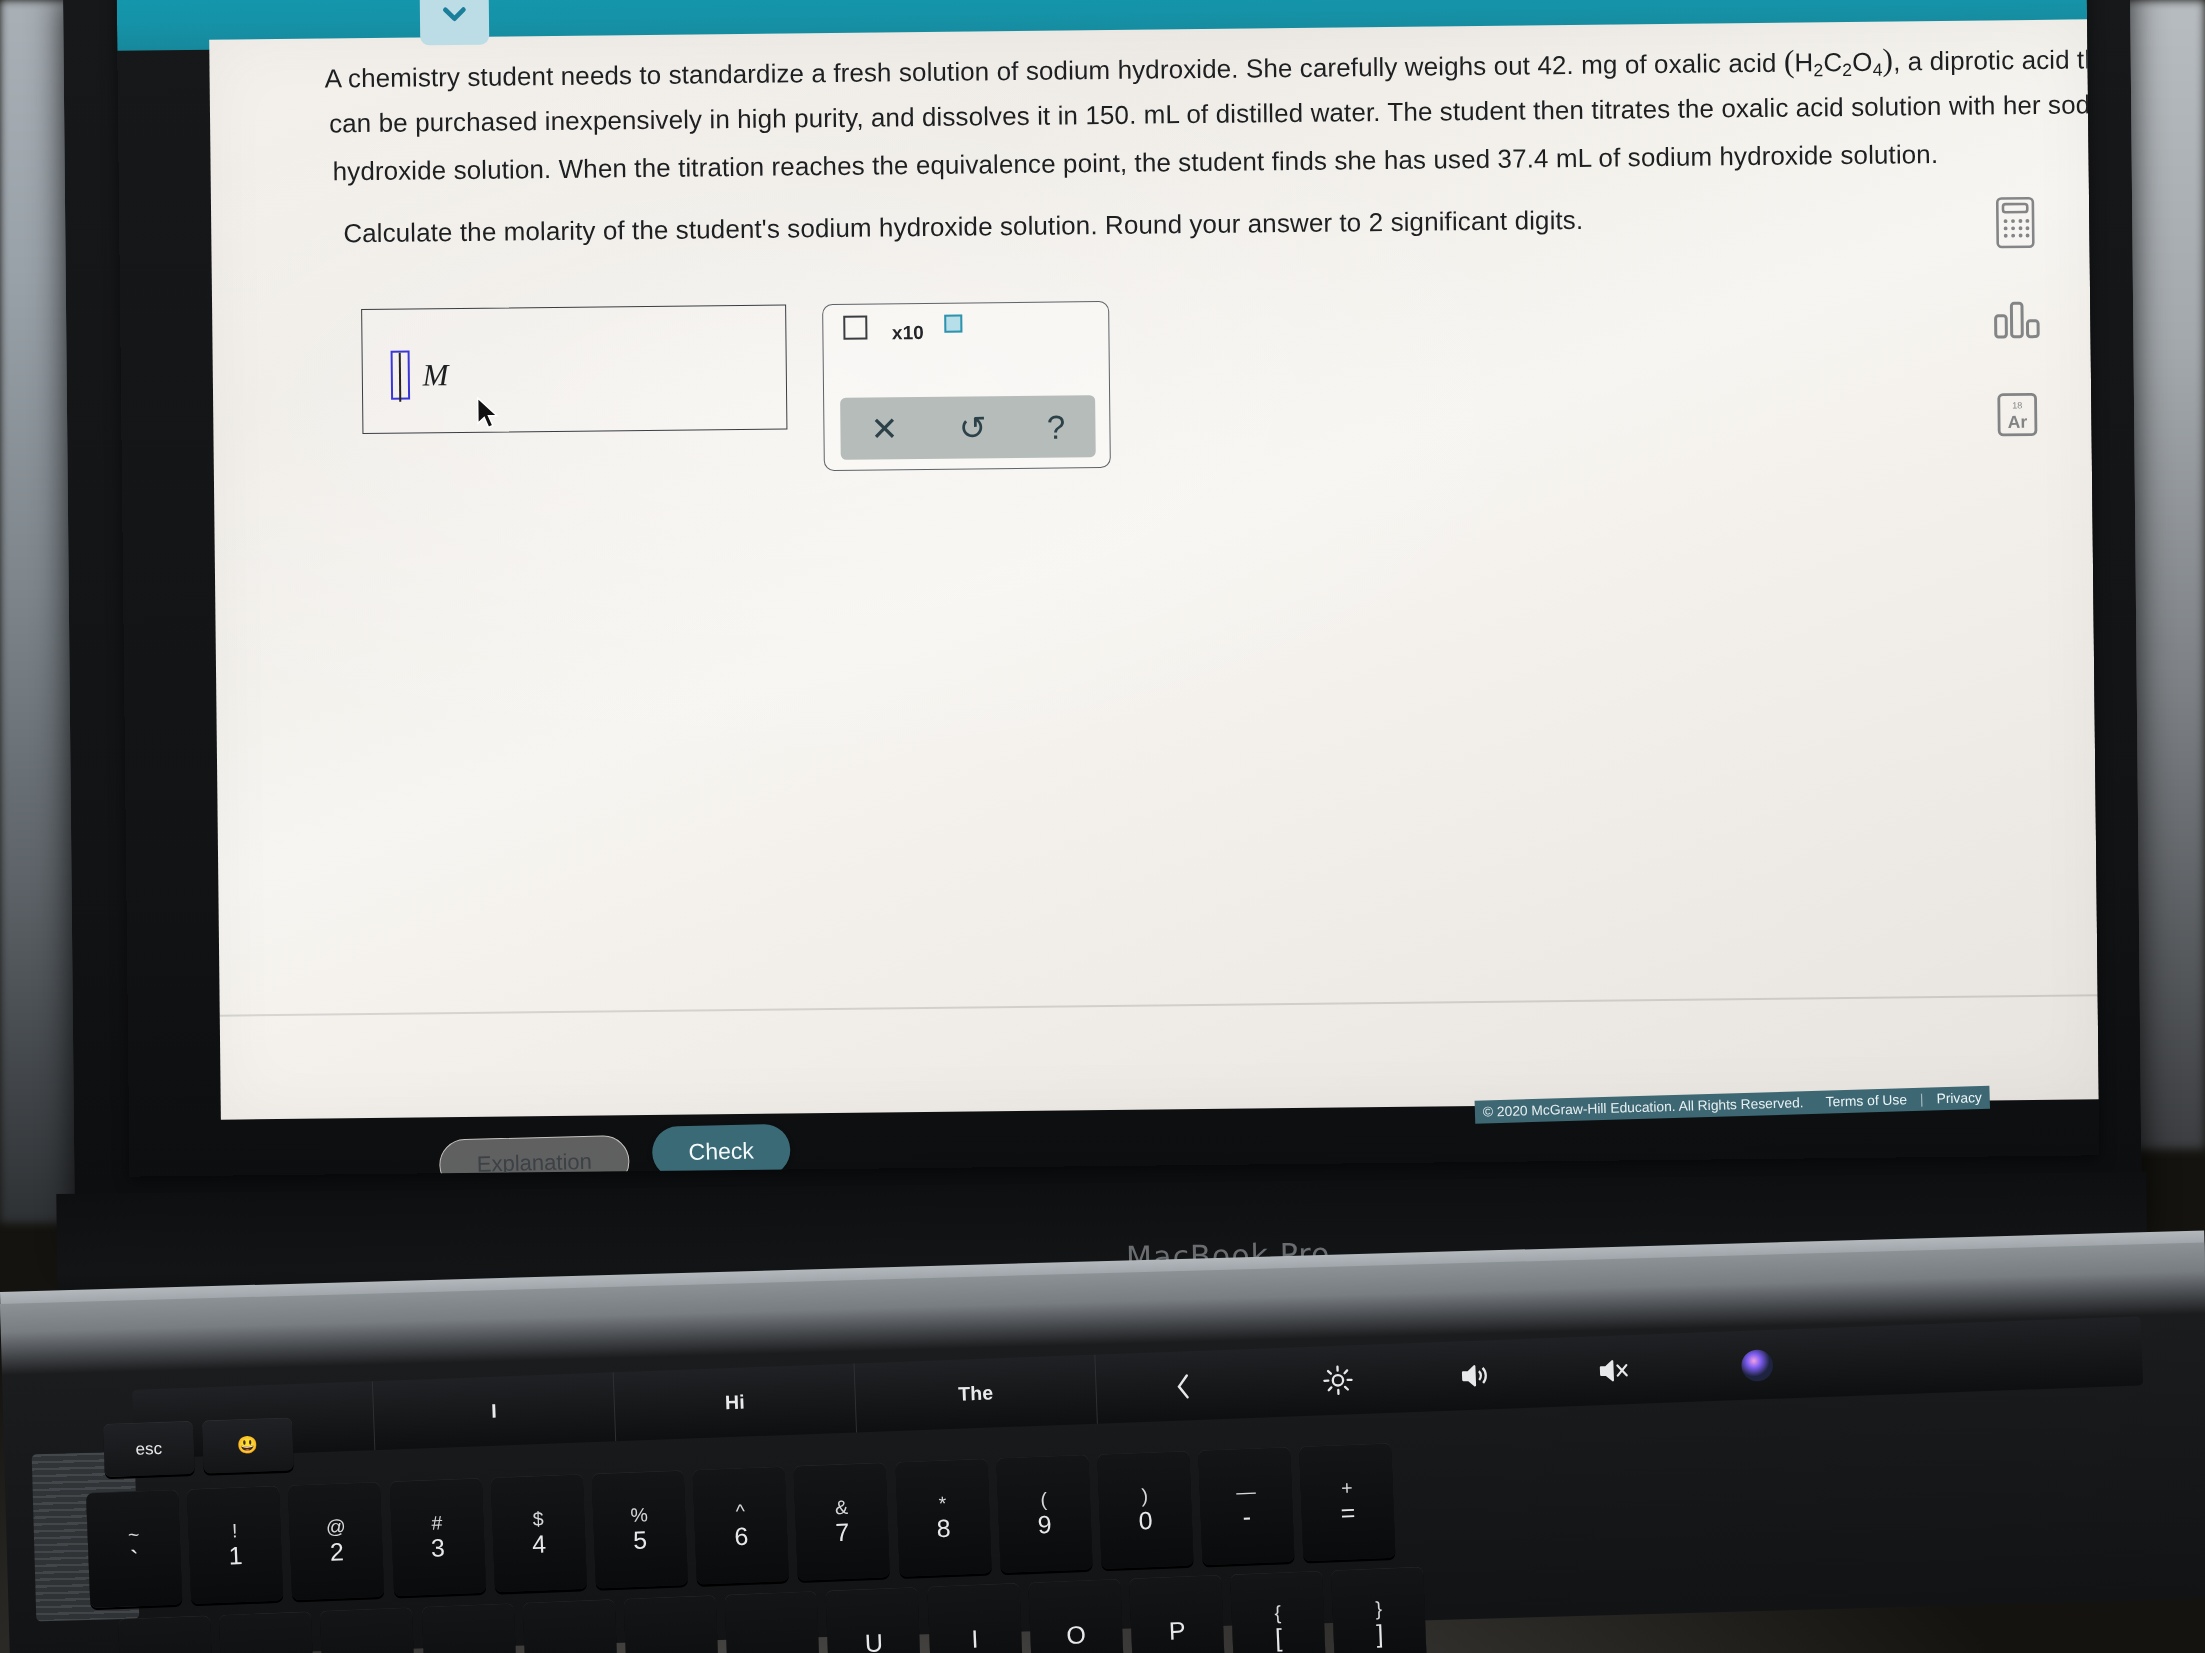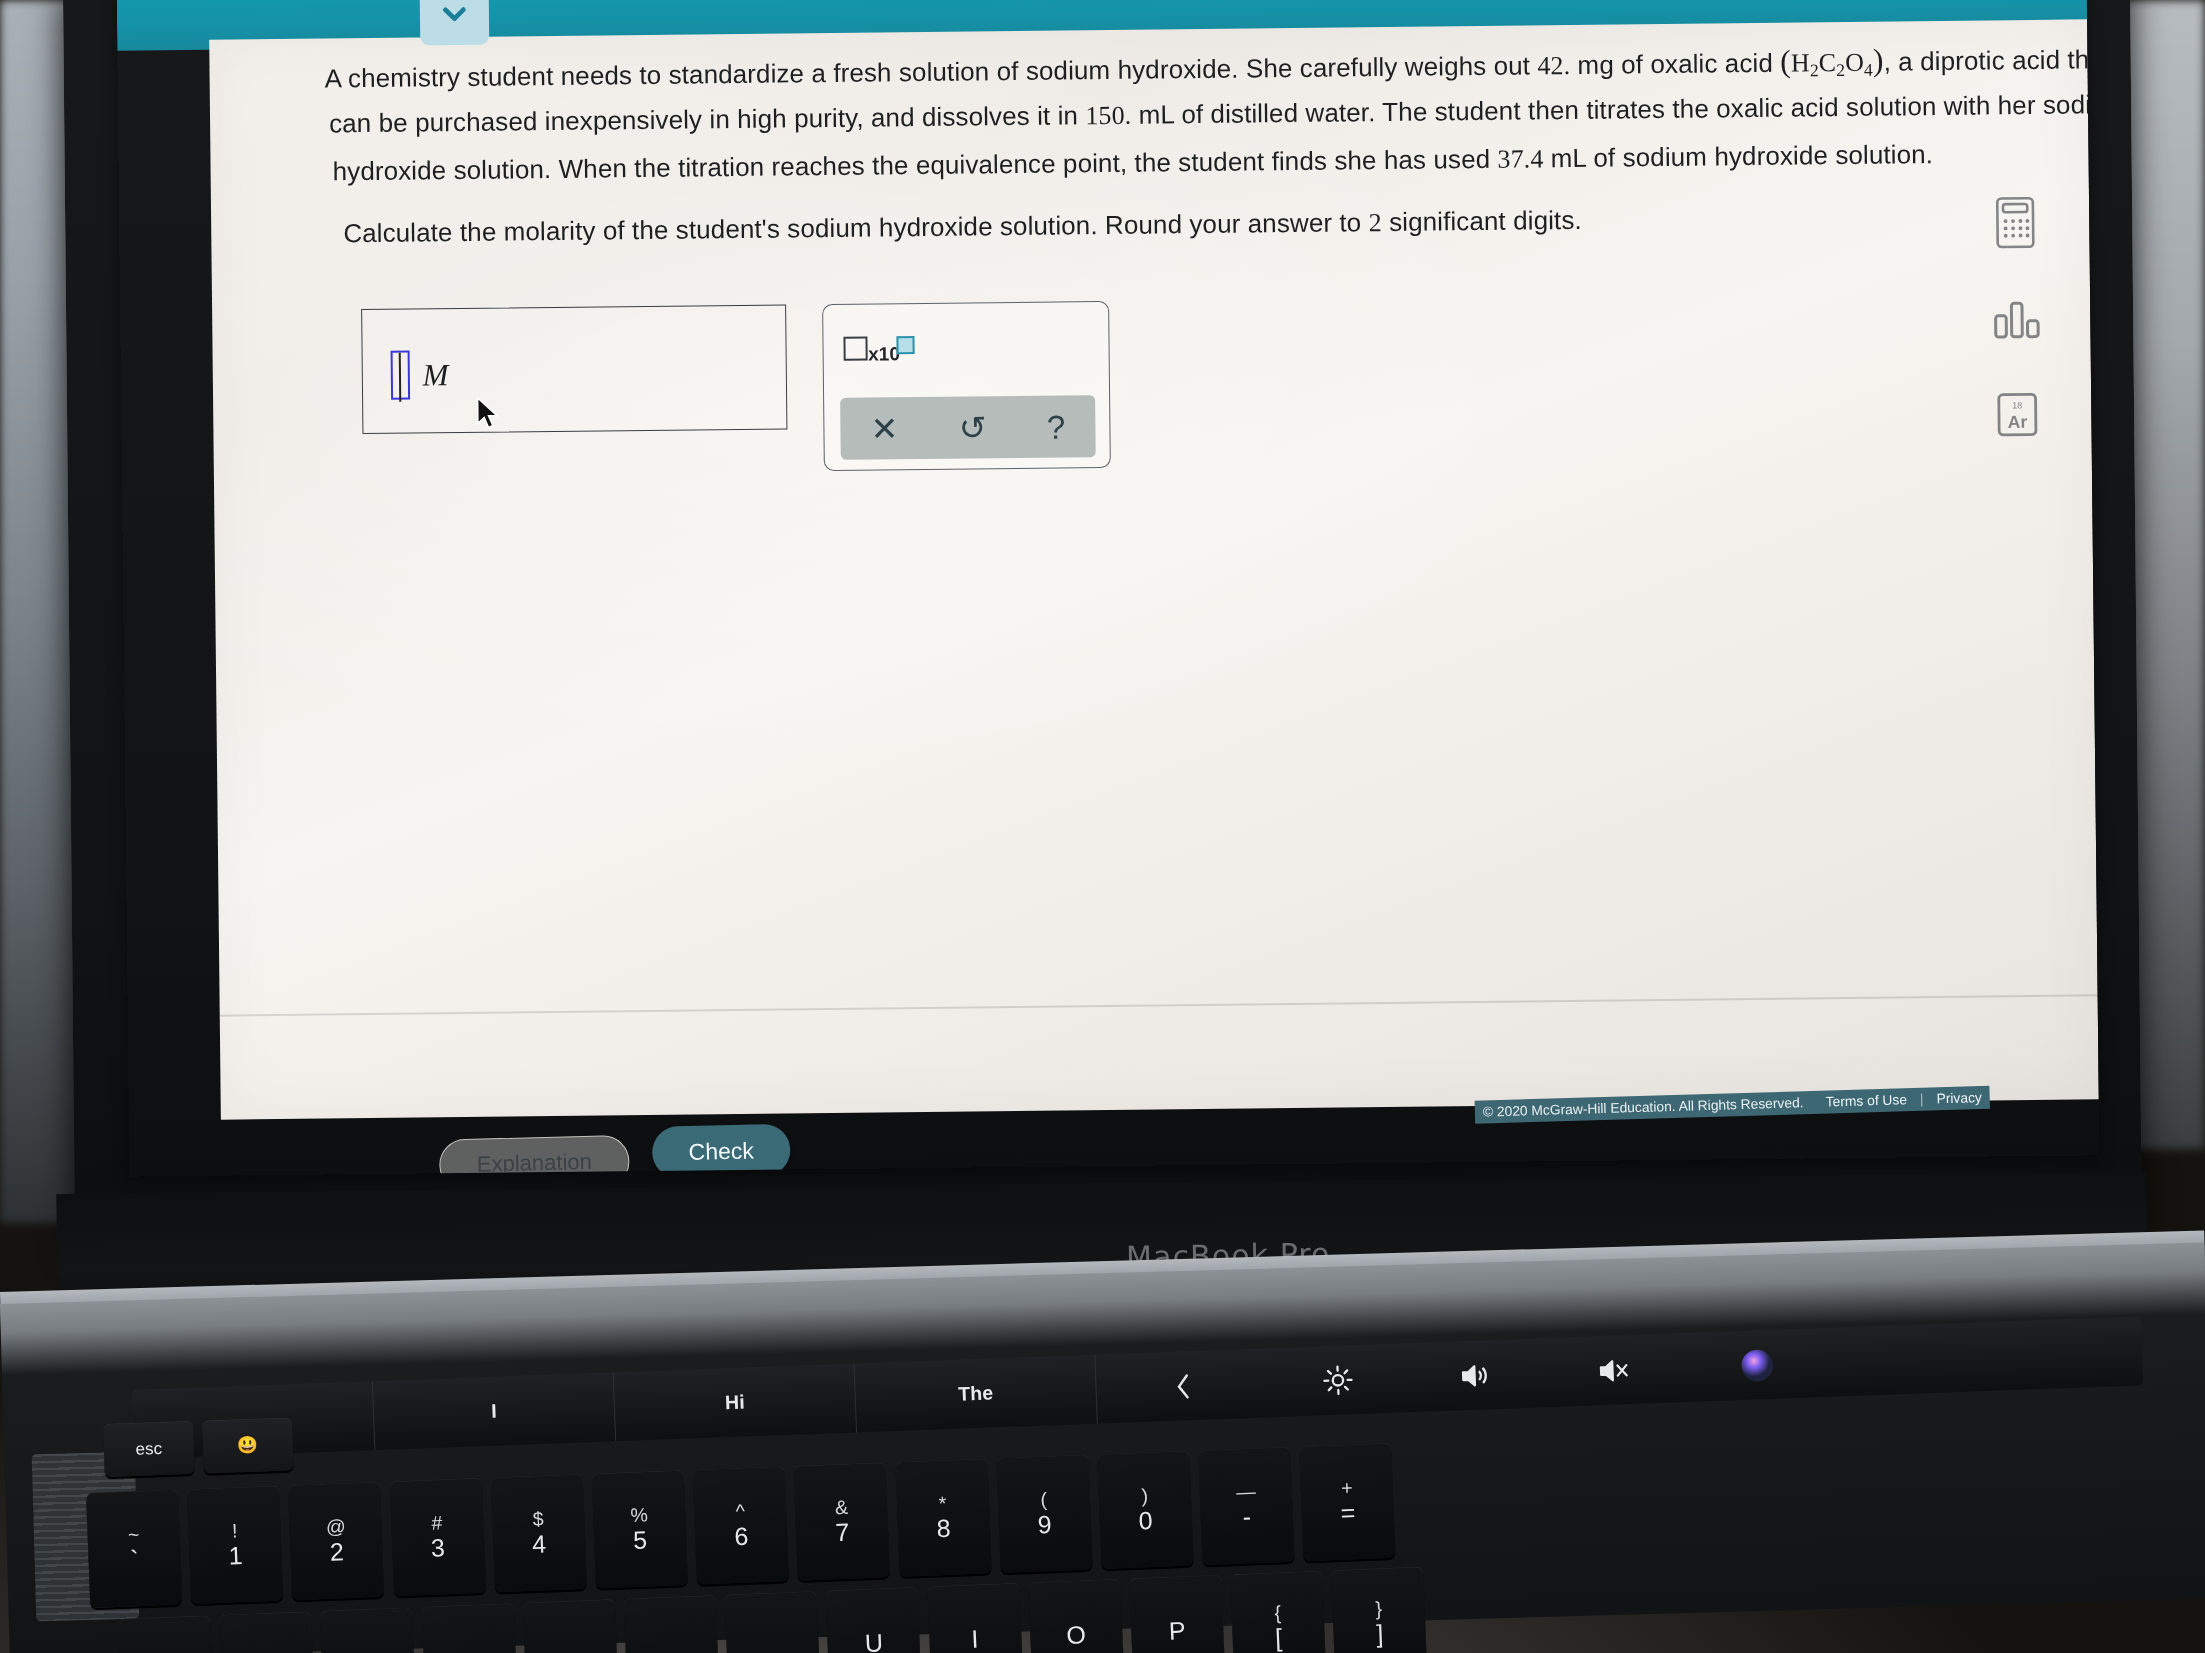--- a/index.html
+++ b/index.html
@@ -68,21 +68,21 @@
 
   
   .qtext {
     position:absolute;
     color:#1d1f21;
     font-size:26px;
     letter-spacing:0.1px;
     white-space:nowrap;
     font-family:"Liberation Sans", sans-serif;
   }
-  .ser { font-family:Liberation Serif, serif; }
+  .ser { font-family:Liberation Sans, sans-serif; }
   .sub { font-size:0.68em; vertical-align:-0.28em; }
   .paren { font-size:1.22em; font-family:"Liberation Serif",serif; }
 
   #line1 { left:207px; top:74px; }
   #line2 { left:211px; top:123px; }
   #line3 { left:214px; top:171px; }
   #line4 { left:224px; top:233px; }
 
   
   #answer-box {
@@ -104,21 +104,21 @@
 
   
   #mouse-cursor { position:absolute; left:354px; top:413px; width:26.4px; height:34px; }
 
   
   #math-palette {
     position:absolute; left:702px; top:324px; width:287px; height:167px;
     background:rgba(252,250,247,.55);
     border:1.7px solid #5d6368; border-radius:10.3px;
   }
-  #palette-top { position:absolute; left:19.5px; top:32px; display:flex; align-items:flex-start; }
+  #palette-top { position:absolute; left:19.5px; top:11px; display:flex; align-items:flex-start;gap:24px; }
   .sq-empty { width:24px; height:24px; border:2.9px solid #3a3d41; display:inline-block; }
   .sq-blue  { width:18.4px; height:18.4px; border:2.9px solid #2f93ad; background:#b7dfe9; display:inline-block; }
   #x10 { font-size:19px; color:#232528; font-weight:600; align-self:flex-end; margin-left:1.1px; }
   #palette-btnbar {
     position:absolute; left:16px; top:93px; width:255px; height:62px;
     background:#b5bcb9; border-radius:5.7px;
     display:flex; align-items:center; justify-content:space-around;
     color:#2b3b41;
   }
   .pal-btn { font-size:33px; line-height:1; color:#2d4149; }

